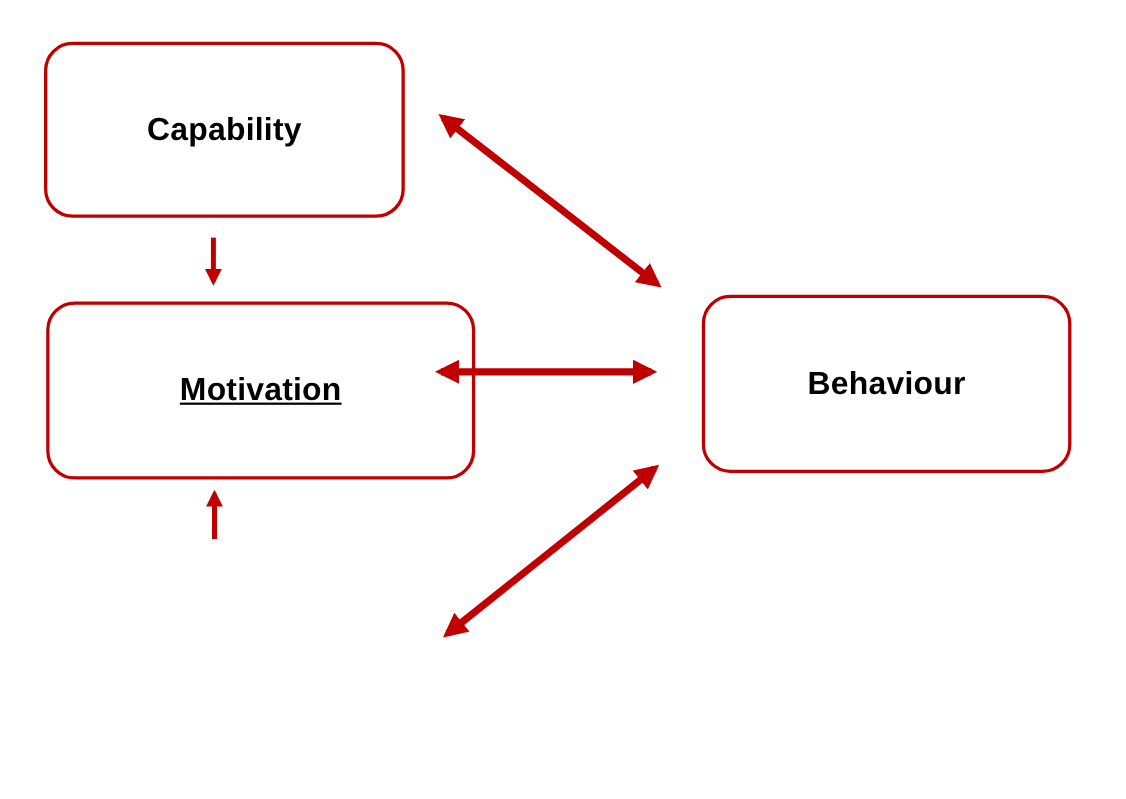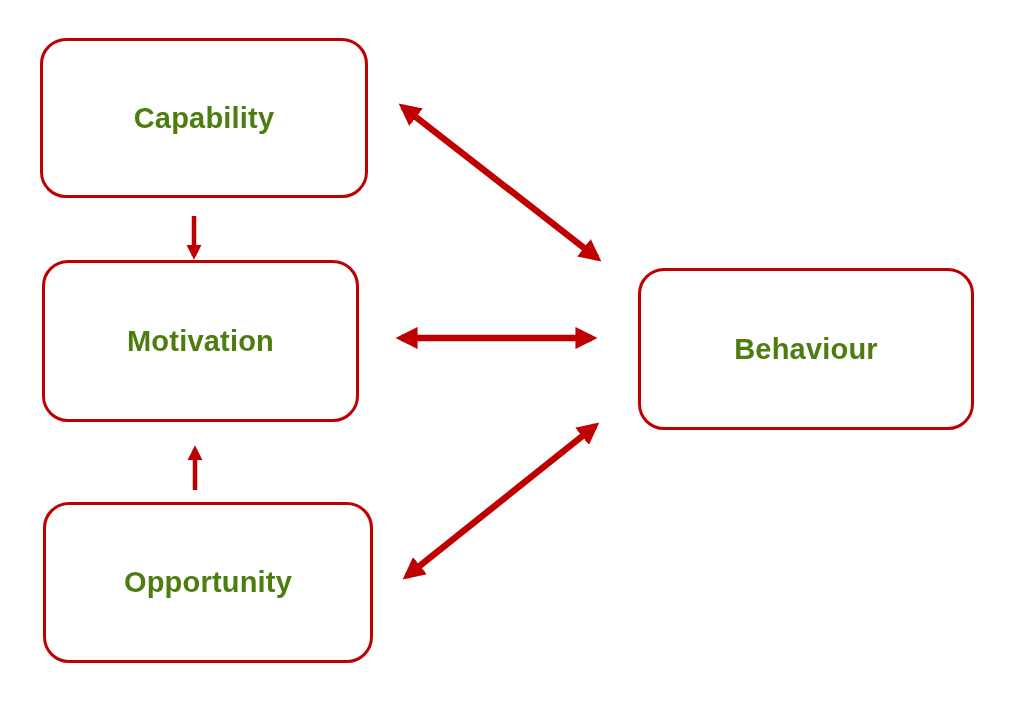--- a/index.html
+++ b/index.html
@@ -21,25 +21,25 @@
     background: #ffffff;
     border: 3.5px solid #C00000;
     border-radius: 26px;
     display: flex;
     align-items: center;
     justify-content: center;
   }
   .node .label {
     font-size: 29px;
     font-weight: 700;
-    color: #4d7c0f;
+    color: #000000;
     letter-spacing: 0.2px;
   }
   #node-capability  { left: 40px;  top: 38px;  width: 328px; height: 160px; }
-  #node-motivation  { left: 42px;  top: 260px; width: 317px; height: 162px; }
+  #node-motivation  { left: 42px;  top: 274px; width: 390px; height: 162px; text-decoration: underline; }
   #node-opportunity { left: 43px;  top: 502px; width: 330px; height: 161px; }
   #node-behaviour   { left: 622px; top: 268px; width: 336px; height: 162px; margin-left: 16px; }
   .connectors {
     position: absolute;
     left: 0; top: 0;
     width: 1024px;
     height: 726px;
     pointer-events: none;
   }
 </style>
@@ -49,23 +49,20 @@
 <div class="canvas">
 
   <div class="node" id="node-capability">
     <span class="label">Capability</span>
   </div>
 
   <div class="node" id="node-motivation">
     <span class="label">Motivation</span>
   </div>
 
-  <div class="node" id="node-opportunity">
-    <span class="label">Opportunity</span>
-  </div>
 
   <div class="node" id="node-behaviour">
     <span class="label">Behaviour</span>
   </div>
 
   <svg class="connectors" viewBox="0 0 1024 726" xmlns="http://www.w3.org/2000/svg">
     <defs>
       <marker id="ah-end" viewBox="0 0 10 10" refX="7.5" refY="5" markerWidth="3.4" markerHeight="3.4" orient="auto" markerUnits="strokeWidth">
         <path d="M0,0 L10,5 L0,10 Z" fill="#C00000"></path>
       </marker>

